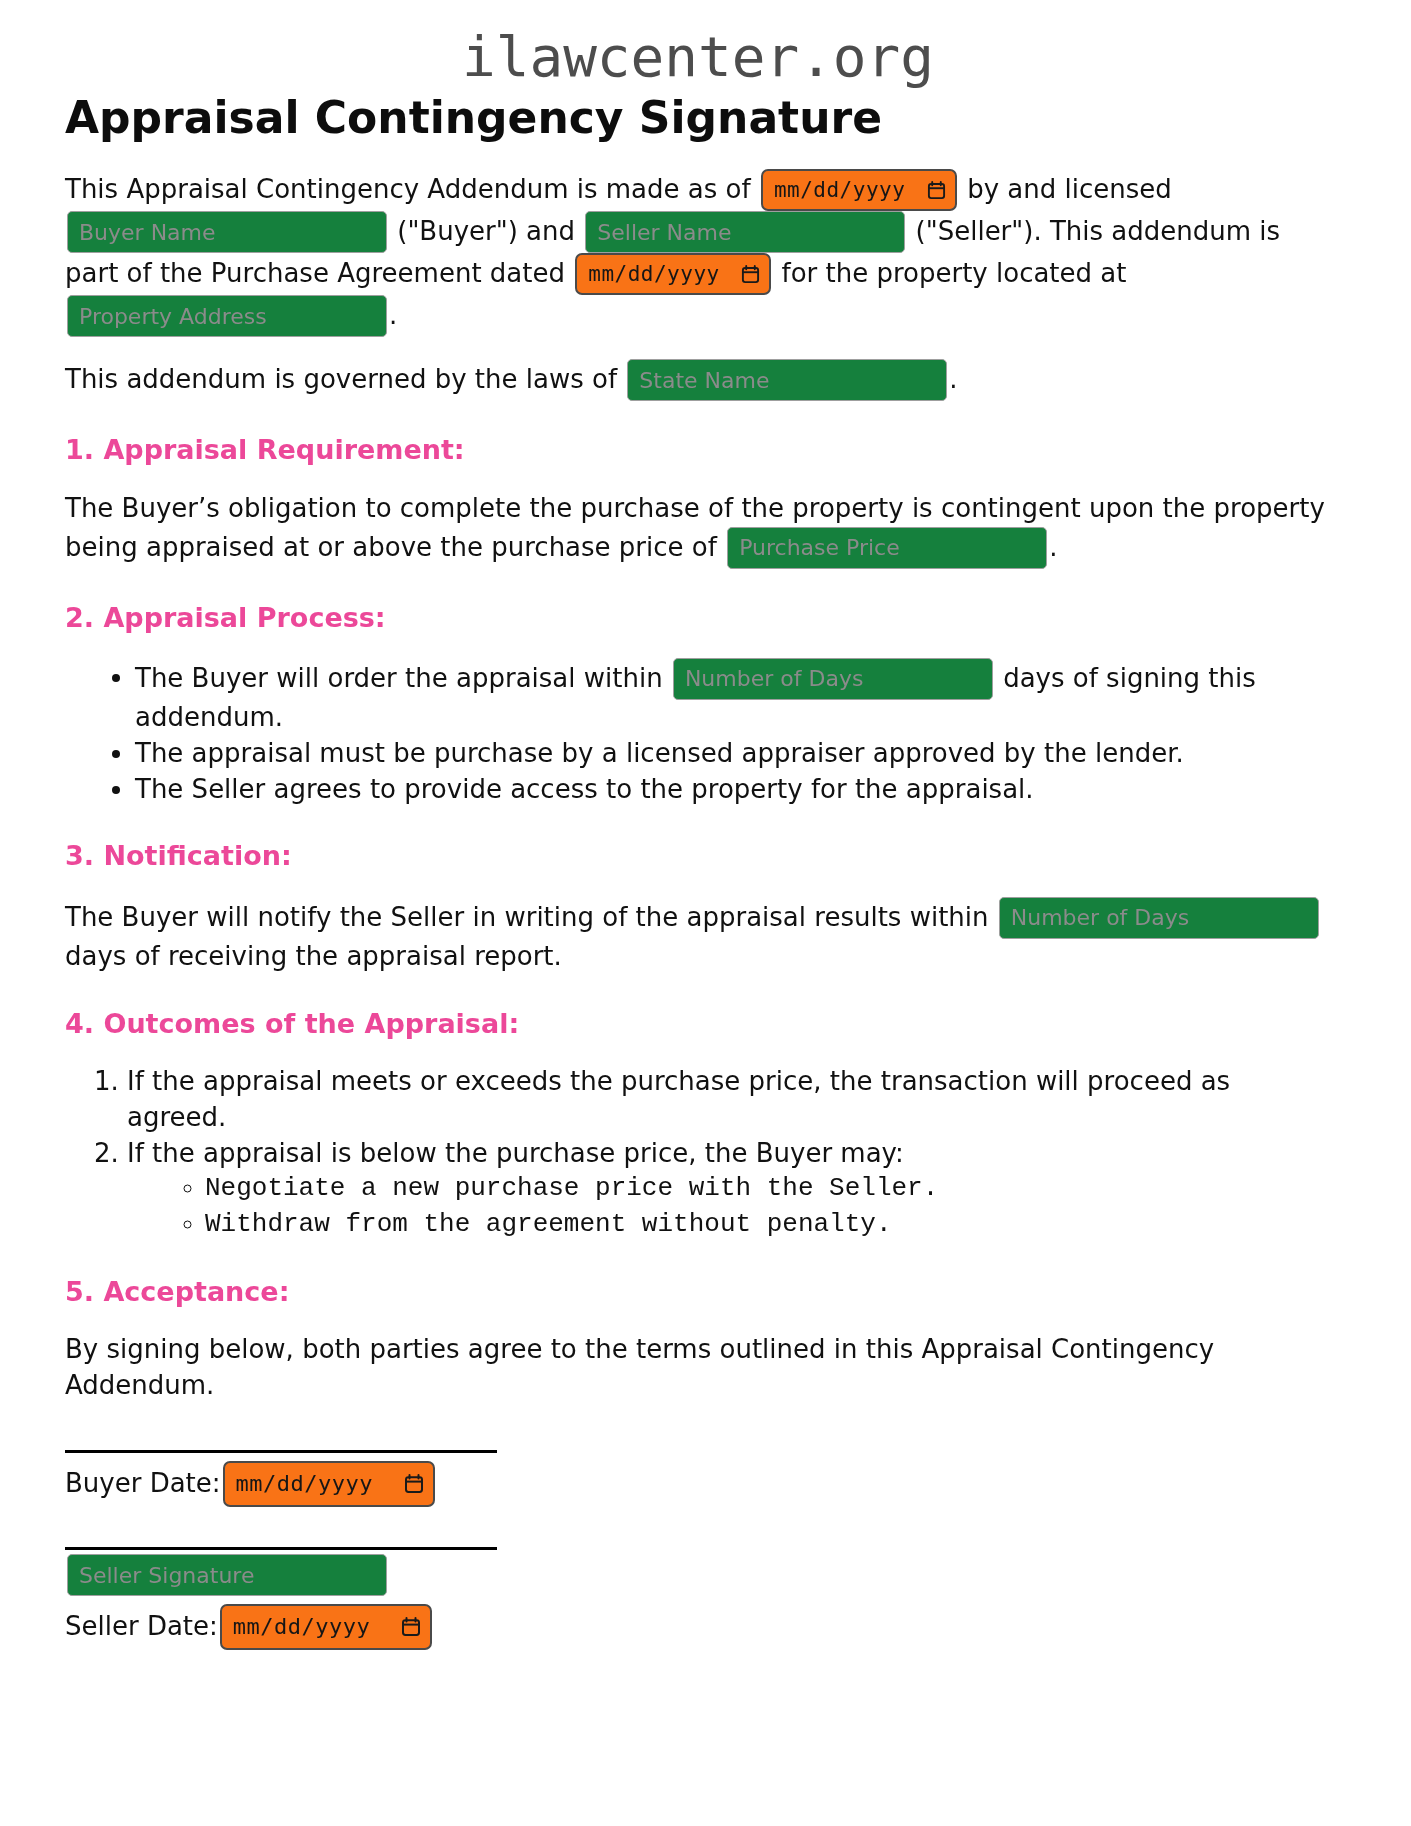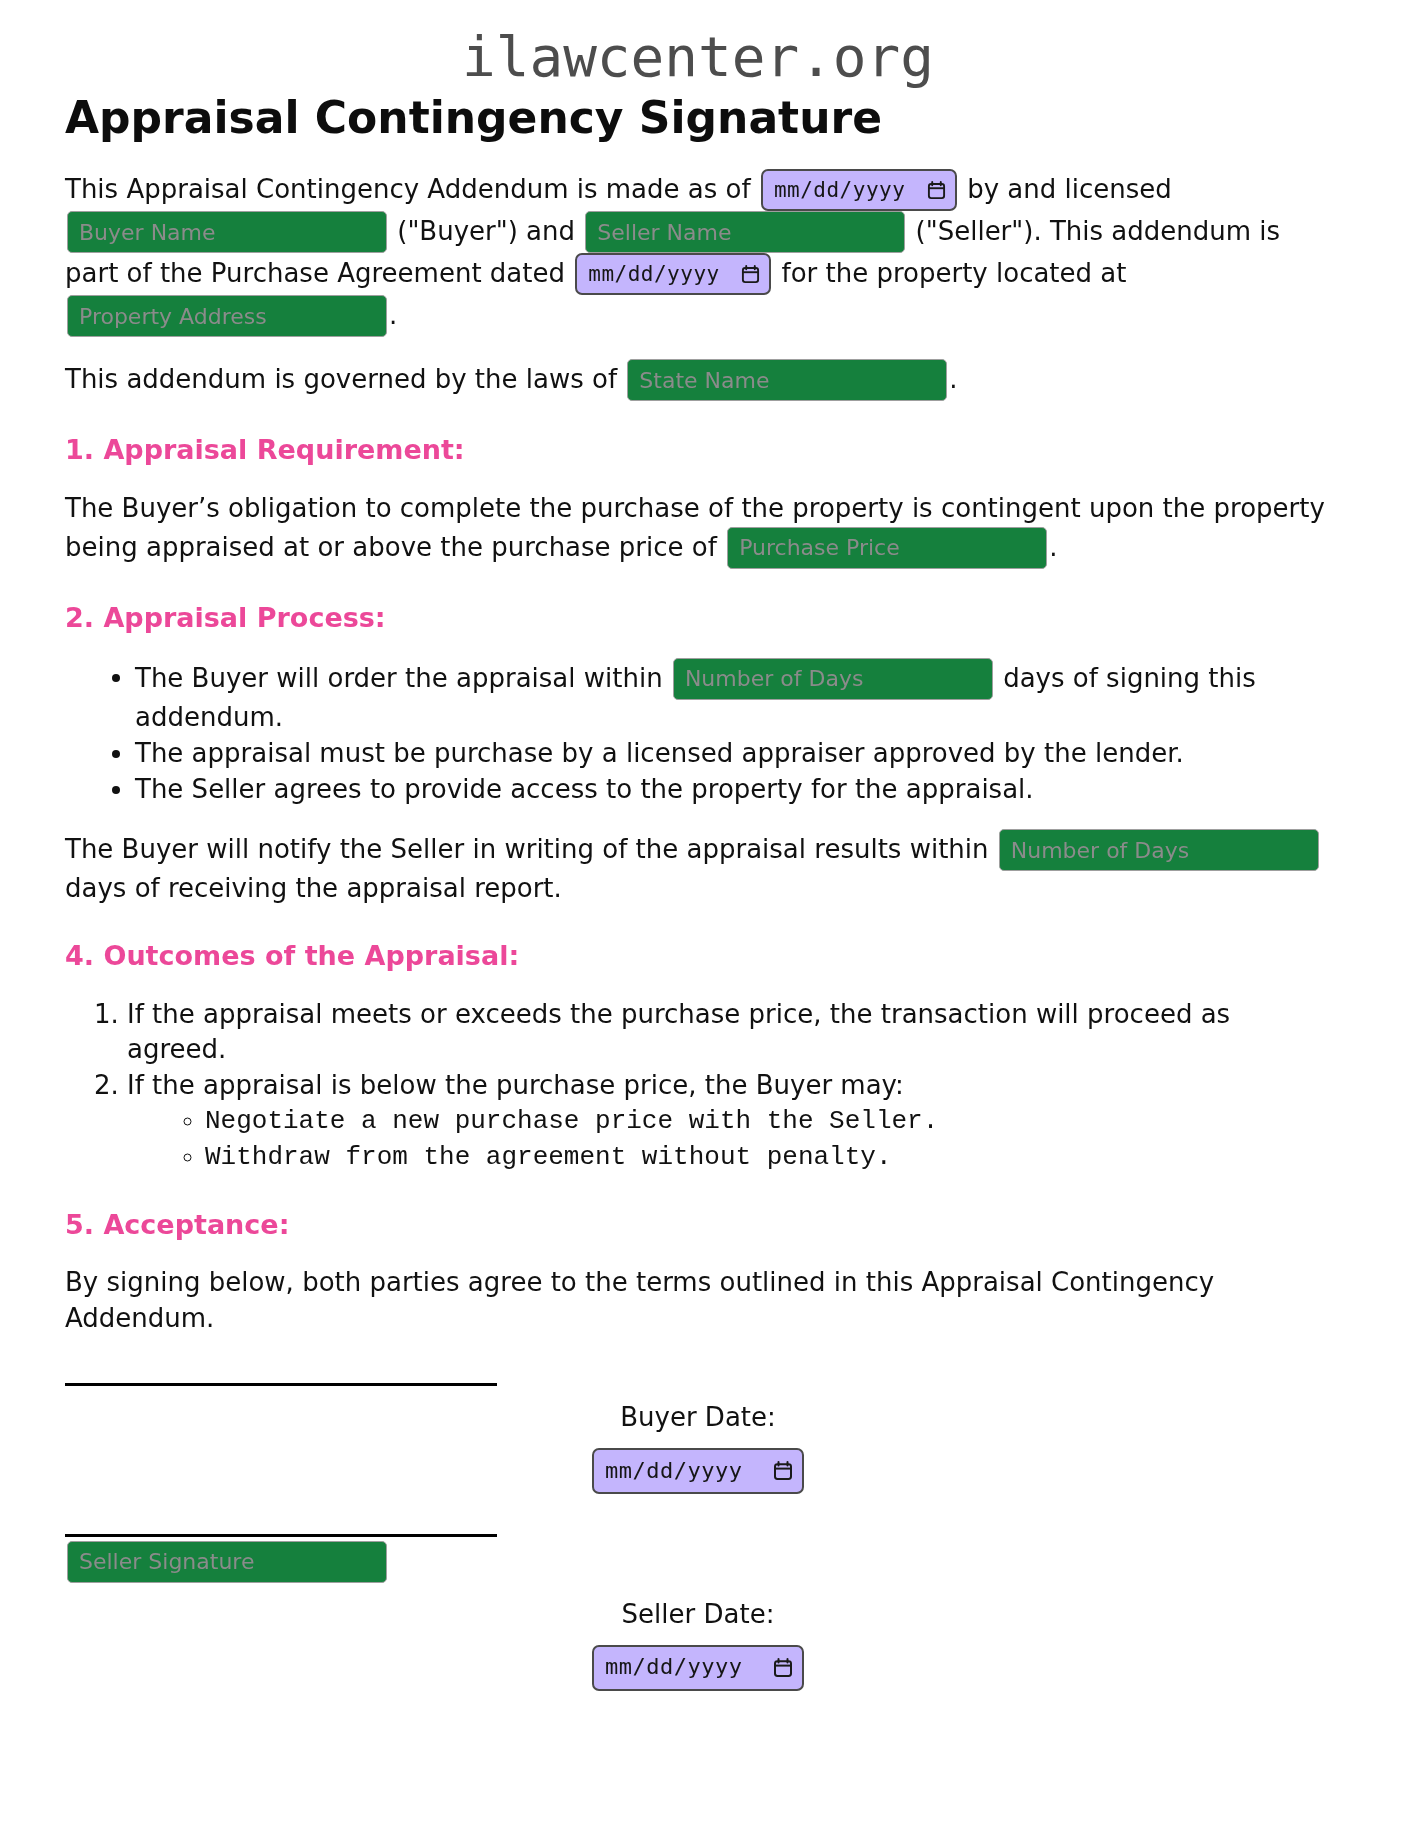--- a/index.html
+++ b/index.html
@@ -35,32 +35,32 @@
     background:#15803d;vertical-align:middle;outline:none;
   }
   input.tfield::placeholder{color:#8b8b8b;opacity:1;}
   
   .dfield{
     box-sizing:border-box;display:inline-flex;
     align-items:center;justify-content:space-between;
     width:196px;height:42px;
     border:2px solid #4a4a4a;border-radius:7px;
     padding:0 9px 0 11px;margin:0 2px;
-    background:#c4b5fd;vertical-align:middle;cursor:default;
+    background:#f97316;vertical-align:middle;cursor:default;
   }
   .date-value{
     font-family:"DejaVu Sans Mono","Liberation Mono",monospace;
     font-size:21px;letter-spacing:.5px;color:#161616;white-space:nowrap;
   }
   .cal{flex:0 0 auto;margin-left:8px;}
   
   .sig-block{margin-top:46px;}
   .sig-block + .sig-block{margin-top:40px;}
   .sig-rule{width:432px;border-top:3px solid #000;margin:0 0 4px 0;}
-  .date-row{margin-top:14px;display:flex;align-items:center;gap:12px;flex-direction:column;}
+  .date-row{margin-top:8px;display:flex;align-items:center;gap:0;}
   .date-row .dfield{width:212px;height:46px;}
   .date-row .date-value{font-size:22px;}
 </style>
 </head>
 <body>
 
 <div class="page">
 
   <div class="watermark">ilawcenter.org</div>
 
@@ -108,20 +108,21 @@
   <ul class="main">
     <li>
       <span>The Buyer will order the appraisal within</span>
       <input class="tfield" type="text" placeholder="Number of Days" style="">
       <span>days of signing this addendum.</span>
     </li>
     <li><span>The appraisal must be purchase by a licensed appraiser approved by the lender.</span></li>
     <li><span>The Seller agrees to provide access to the property for the appraisal.</span></li>
   </ul>
 
+  <h3>3. Notification:</h3>
   <p>
     <span>The Buyer will notify the Seller in writing of the appraisal results within</span>
     <input class="tfield" type="text" placeholder="Number of Days" style="">
     <span>days of receiving the appraisal report.</span>
   </p>
 
   <h3>4. Outcomes of the Appraisal:</h3>
   <ol class="main">
     <li><span>If the appraisal meets or exceeds the purchase price, the transaction will proceed as agreed.</span></li>
     <li>

